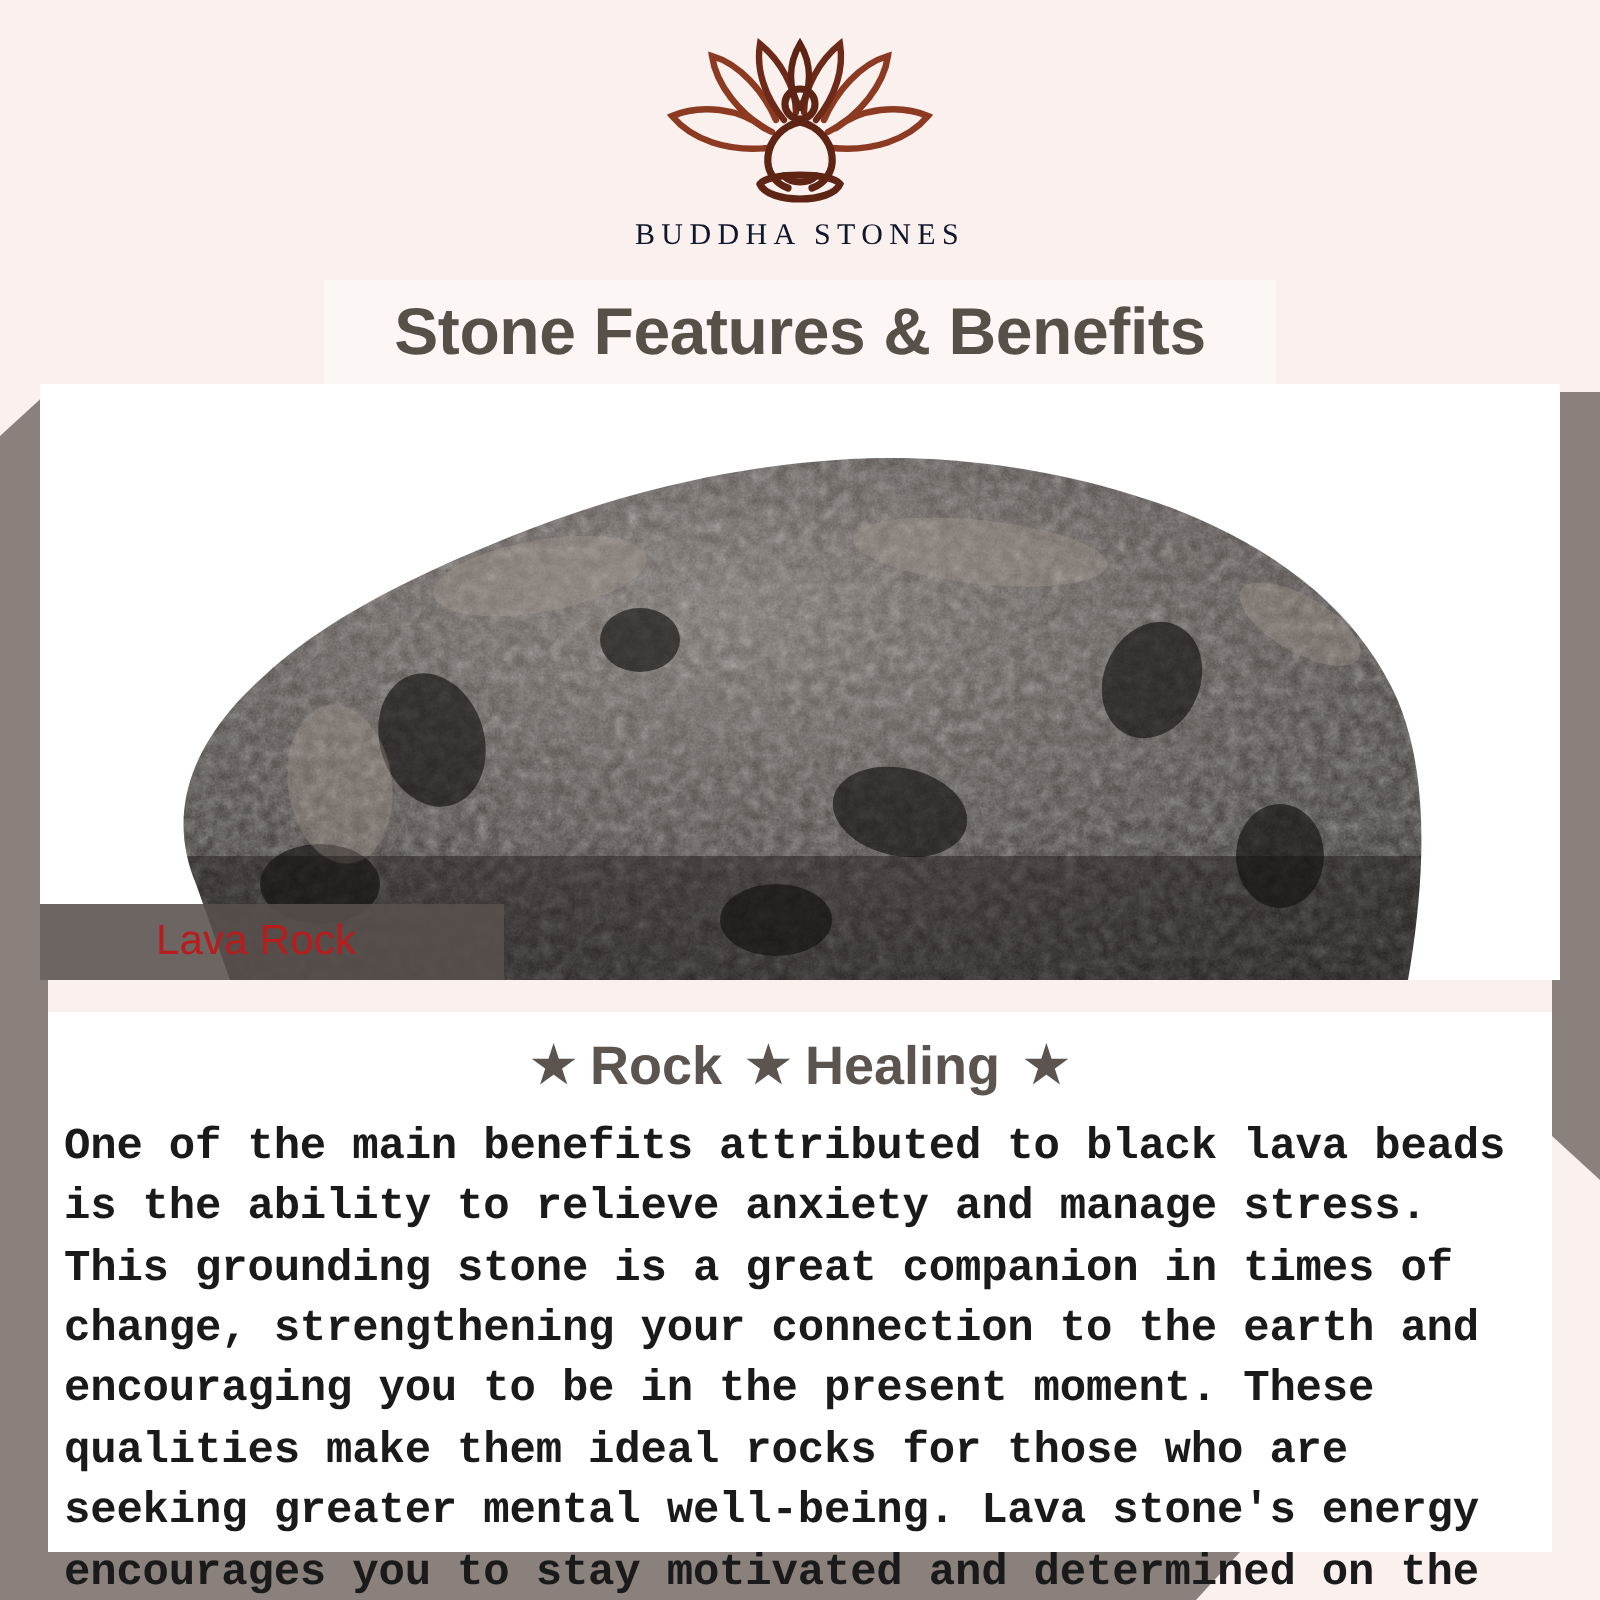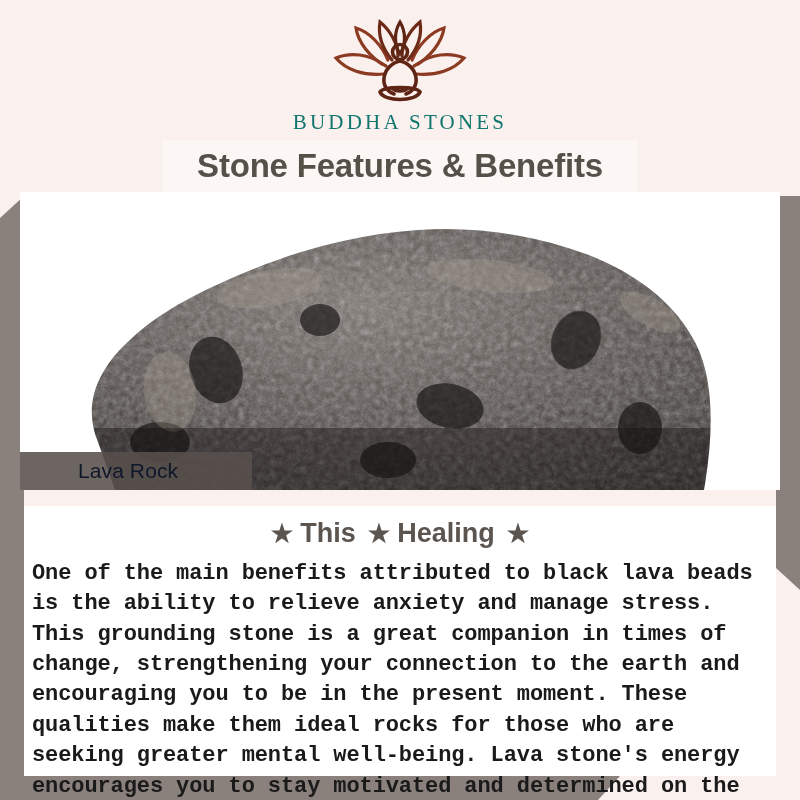--- a/index.html
+++ b/index.html
@@ -83,23 +83,23 @@
   .logo-mark {
     display: block;
     margin: 0 auto;
     width: 160px;
     height: 88px;
   }
   .logo-wordmark {
     display: block;
     margin: 4px auto 0;
     font-family: "Liberation Serif", serif;
-    font-size: 21px;
+    font-size: 15px;
     letter-spacing: 3.2px;
-    color: #0f766e;
+    color: #0f172a;
     font-weight: 400;
   }
 
   
   .title-banner {
     position: absolute;
     left: 162px;
     top: 140px;
     width: 476px;
     height: 52px;
@@ -142,21 +142,21 @@
     left: 20px;
     top: 452px;
     width: 232px;
     height: 38px;
     background: rgba(88, 80, 76, 0.88);
     display: flex;
     align-items: center;
     z-index: 4;
   }
   .photo-caption-text {
-    color: #0f172a;
+    color: #b91c1c;
     font-size: 21px;
     font-weight: 400;
     padding-left: 58px;
     letter-spacing: 0.1px;
     white-space: nowrap;
   }
 
   
   .divider-strip {
     position: absolute;
@@ -328,21 +328,21 @@
   <div class="photo-caption">
     <span class="photo-caption-text">Lava Rock</span>
   </div>
 
   <div class="divider-strip"></div>
 
   <div class="body-area">
     <div class="benefits-row">
       <div class="benefit">
         <span class="benefit-star">★</span>
-        <span>This</span>
+        <span>Rock</span>
       </div>
       <div class="benefit">
         <span class="benefit-star">★</span>
         <span>Healing</span>
       </div>
       <div class="benefit">
         <span class="benefit-star">★</span>
       </div>
     </div>
 

